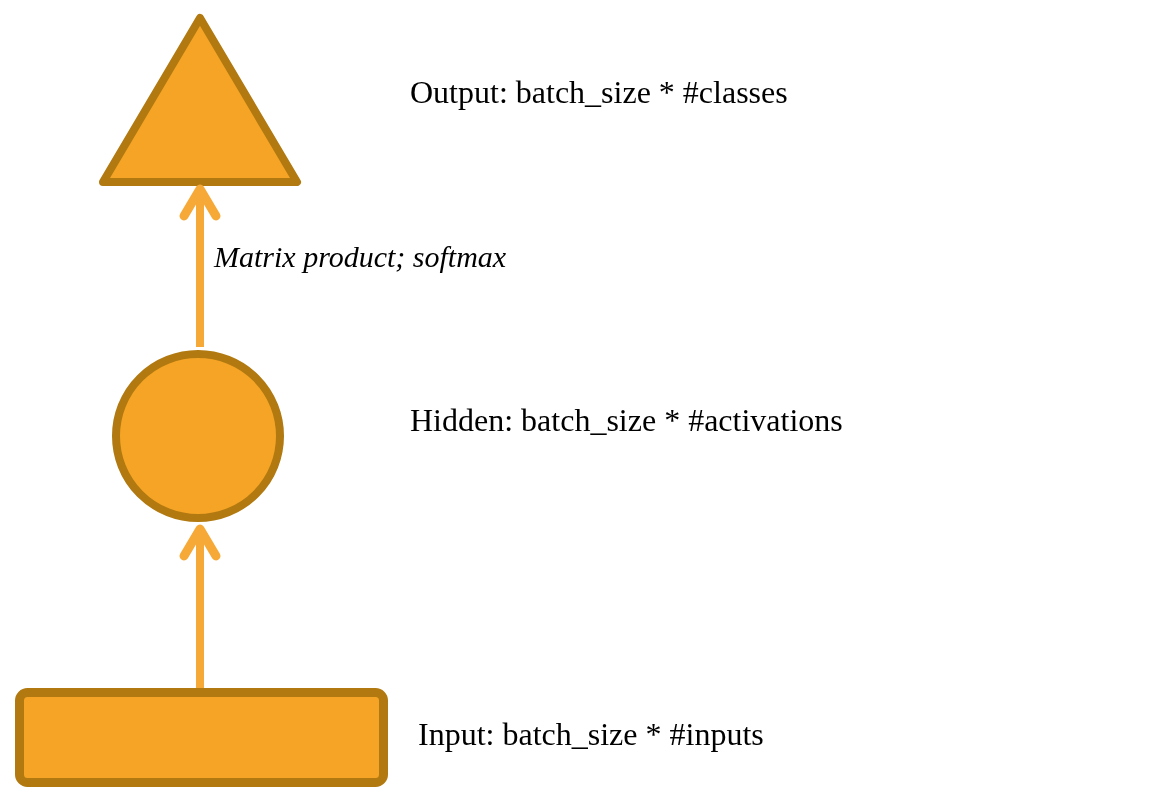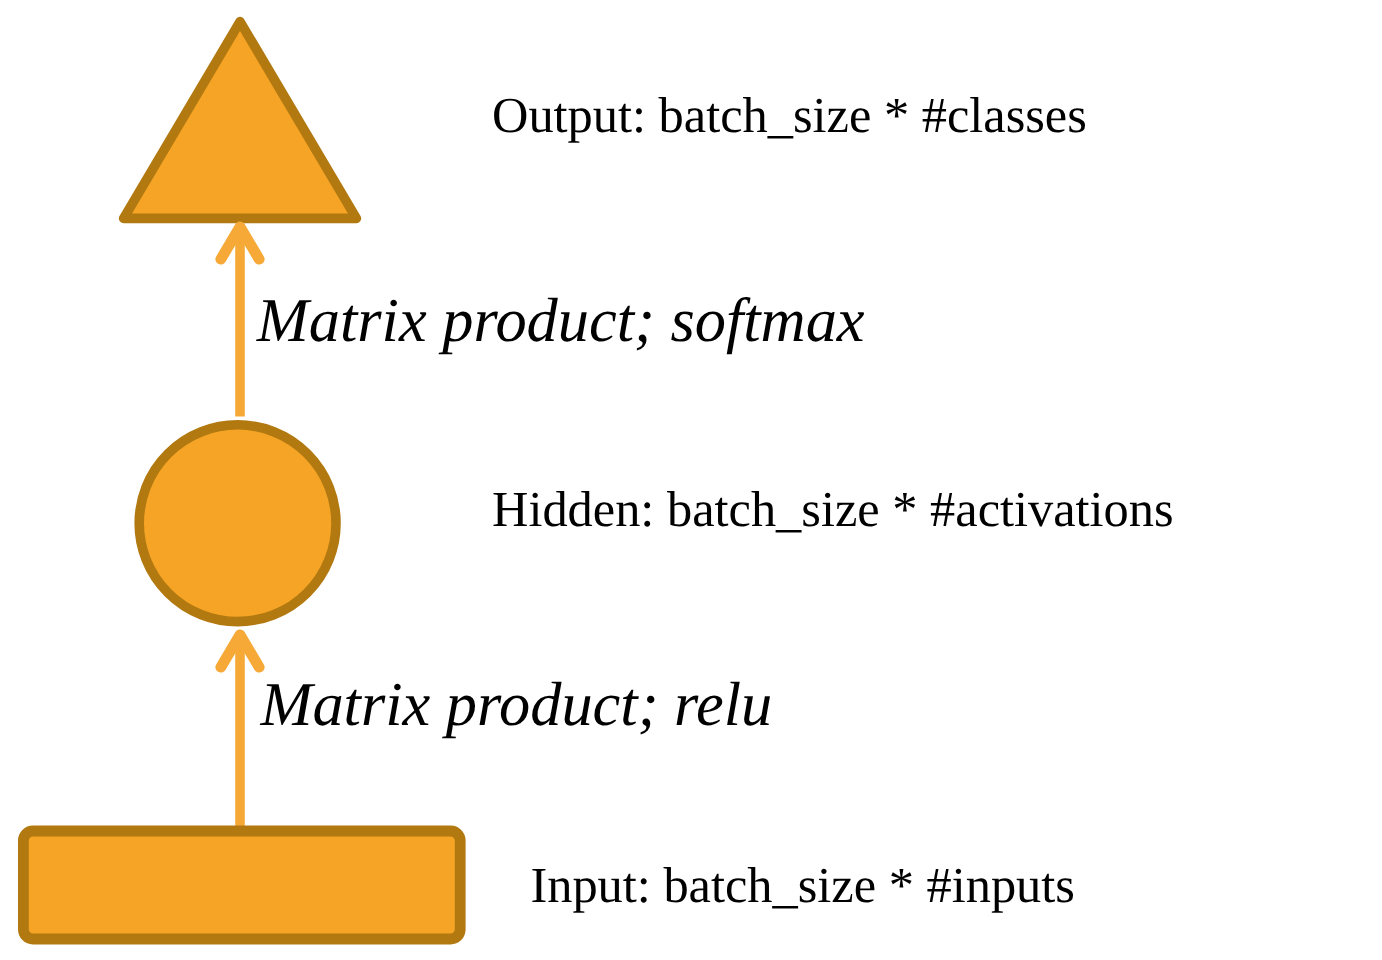--- a/index.html
+++ b/index.html
@@ -34,35 +34,35 @@
   .arrow-head {
     stroke: var(--arrow, #F7A937);
     stroke-width: 9;
     fill: none;
     stroke-linecap: round;
     stroke-linejoin: round;
   }
   .node-label {
     position: absolute;
     color: var(--label-text, #000000);
-    font-size: 42px;
+    font-size: 32px;
     line-height: 1.0;
     white-space: nowrap;
   }
   .edge-label {
     position: absolute;
     color: var(--label-text, #000000);
-    font-size: 52px;
+    font-size: 30px;
     line-height: 1.0;
     font-style: italic;
     white-space: nowrap;
   }
   .label-output { left: 410px; top: 76px; }
   .label-hidden { left: 410px; top: 404px; font-family: Liberation Serif, serif; }
-  .label-input  { left: 418px; top: 718px; margin-left: 24px; }
+  .label-input  { left: 418px; top: 718px; }
   .label-softmax { left: 214px; top: 242px; }
   .label-relu    { left: 217px; top: 562px; }
 </style>
 </head>
 <body>
 
 <div class="canvas">
 
   <svg class="diagram-svg" viewBox="0 0 1152 800">
 
@@ -82,17 +82,16 @@
 
     <rect class="node-shape" x="19.5" y="692.5" width="364" height="90" rx="8" stroke-width="9"></rect>
   </svg>
 
   <div class="node-label label-output">Output: batch_size * #classes</div>
 
   <div class="edge-label label-softmax">Matrix product; softmax</div>
 
   <div class="node-label label-hidden">Hidden: batch_size * #activations</div>
 
-  <div class="edge-label label-relu">Matrix product; relu</div>
 
   <div class="node-label label-input">Input: batch_size * #inputs</div>
 
 </div>
 
 </body></html>

